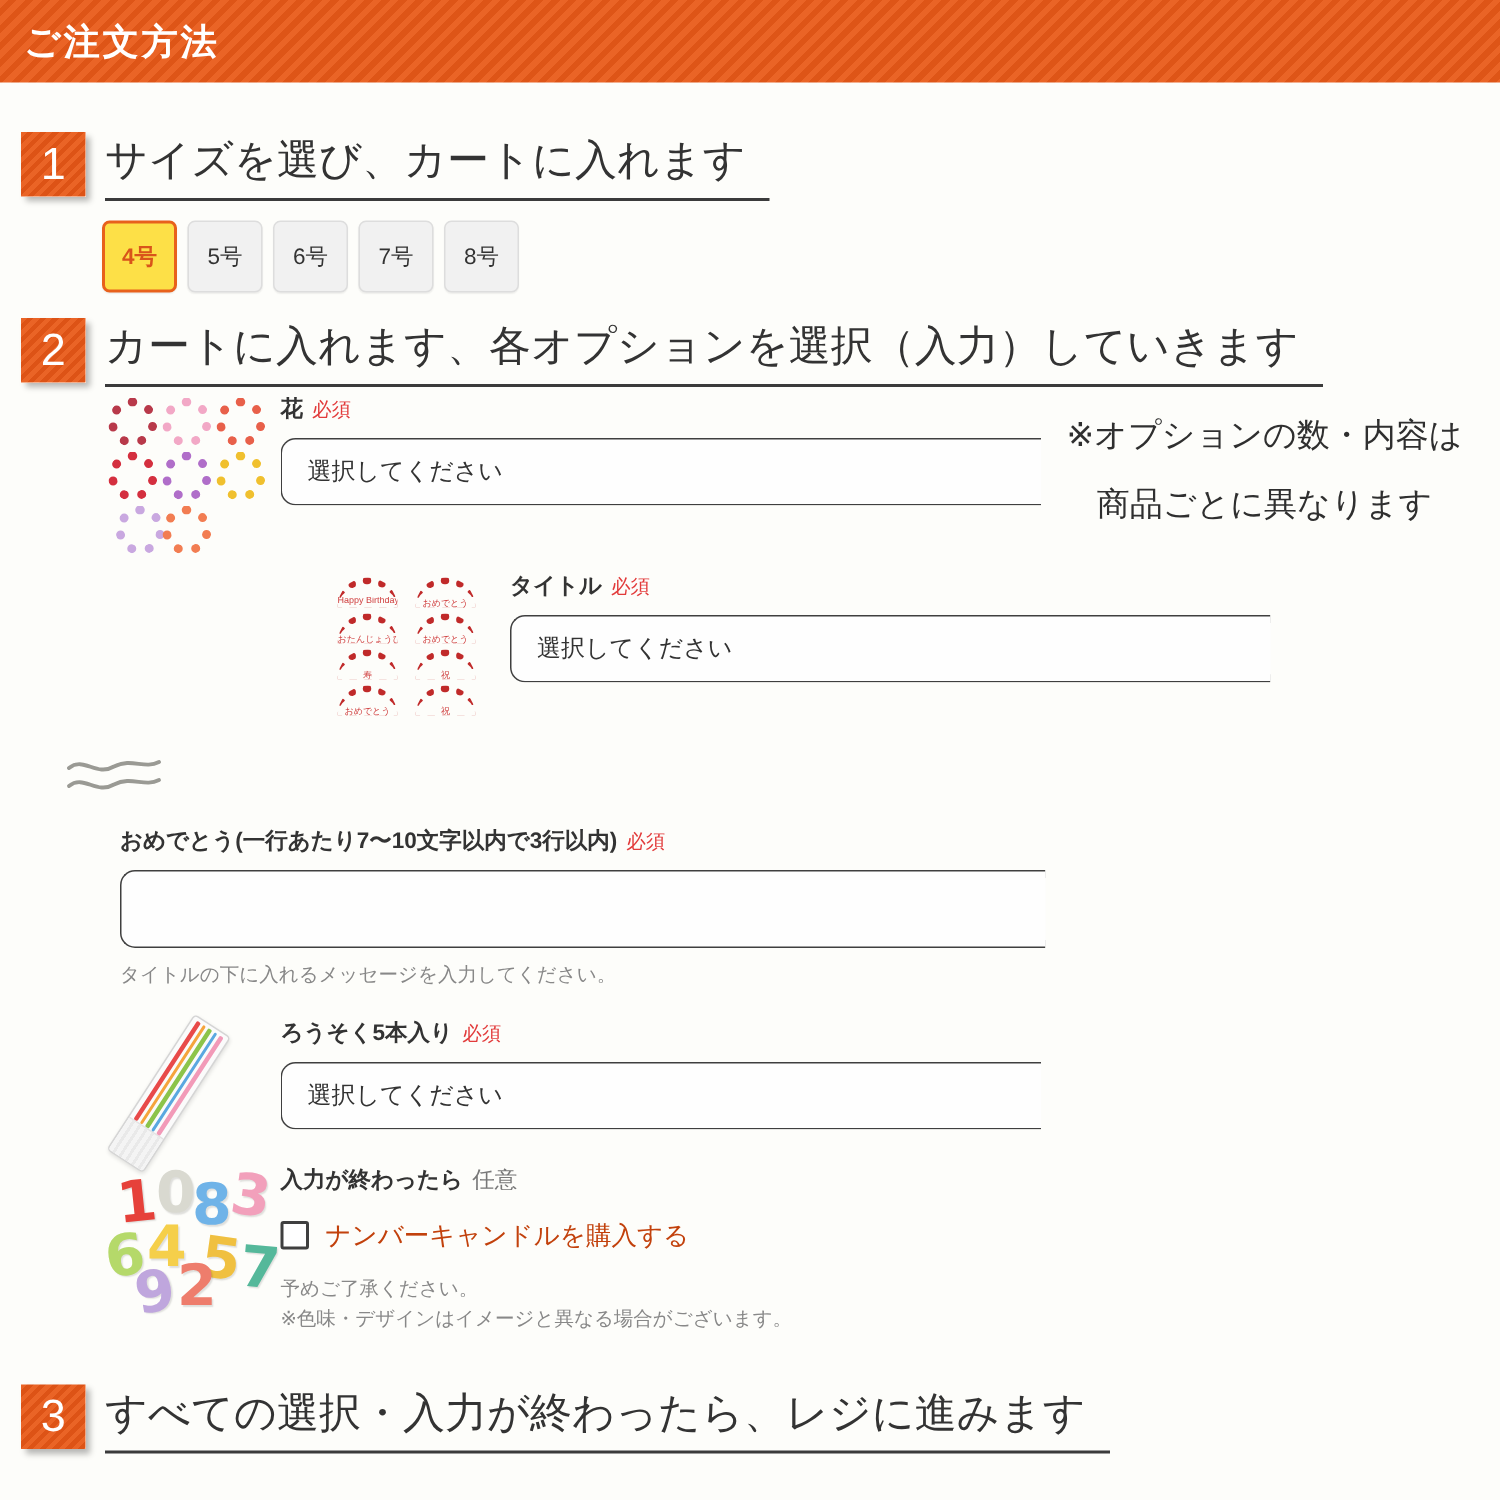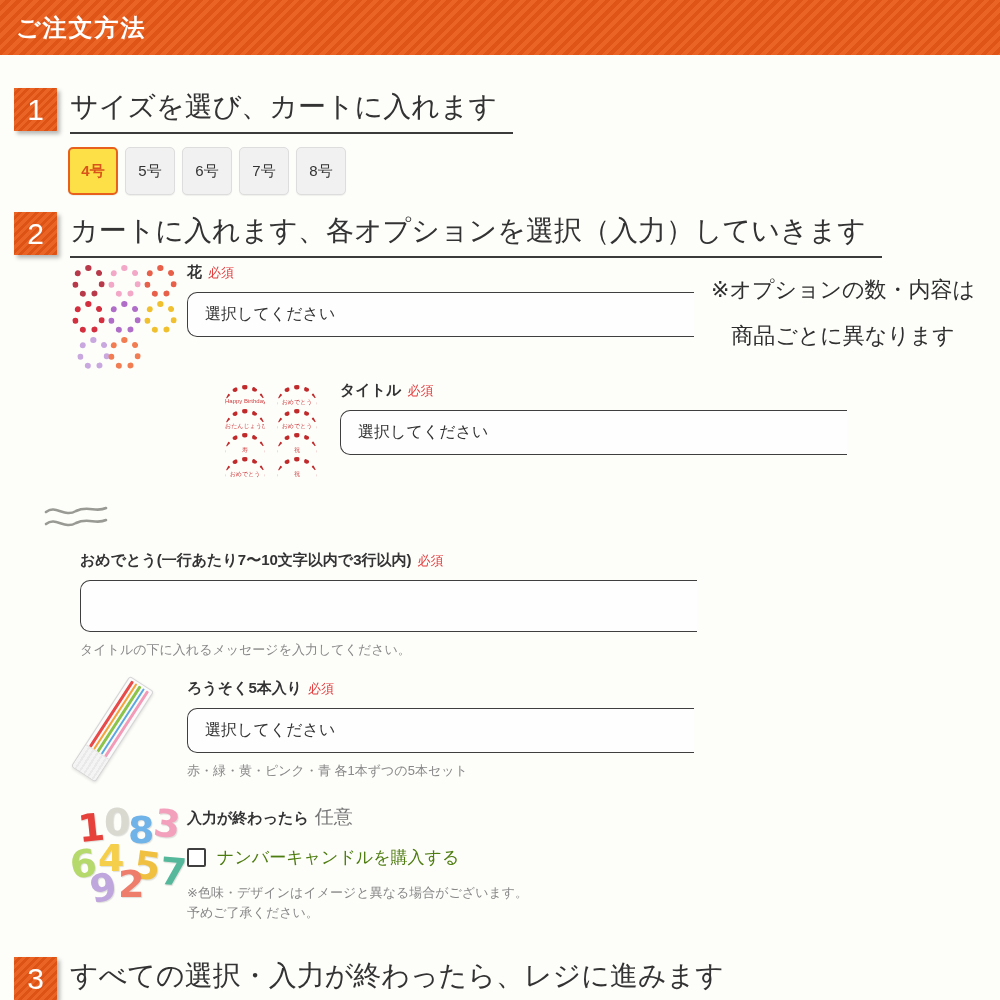--- a/index.html
+++ b/index.html
@@ -38,21 +38,21 @@
   .size-btn.selected{
     background:#fde047;border:2px solid #e8611c;color:#d9541a;font-weight:bold;
   }
   
   .options{position:relative;margin-top:5px;}
   .opt-row{display:flex;padding-left:72px;align-items:flex-start;}
   .opt-img{width:110px;flex:0 0 110px;position:relative;}
   .opt-body{margin-left:5px;}
   .opt-label{font-size:15px;font-weight:bold;color:#333;}
   .req{color:#e23b3b;font-size:13px;font-weight:normal;margin-left:6px;}
-  .opt2{color:#777;font-size:19px;font-weight:normal;margin-left:6px;}
+  .opt2{color:#777;font-size:15px;font-weight:normal;margin-left:6px;}
   .fake-select{
     width:507px;height:45px;box-sizing:border-box;margin-top:10px;
     border:1.5px solid #3f3f3f;border-right:none;border-radius:10px 0 0 10px;
     background:#fefefe;display:flex;align-items:center;padding-left:17px;
     font-size:16px;color:#333;cursor:pointer;
   }
   .helper{font-size:13px;color:#888;margin-top:9px;}
   
   .opt-note{
     position:absolute;left:693px;top:4px;width:300px;text-align:center;
@@ -100,21 +100,21 @@
   .digits span:nth-child(4){left:92px;top:-2px;transform:rotate(8deg);}
   .digits span:nth-child(5){left:8px;top:38px;transform:rotate(-8deg);}
   .digits span:nth-child(6){left:36px;top:32px;}
   .digits span:nth-child(7){left:72px;top:40px;transform:rotate(8deg);}
   .digits span:nth-child(8){left:98px;top:46px;transform:rotate(5deg);}
   .digits span:nth-child(9){left:28px;top:62px;transform:rotate(-10deg);}
   .digits span:nth-child(10){left:56px;top:58px;}
   
   .check-row{display:flex;align-items:center;margin-top:16px;cursor:pointer;}
   .checkbox{width:15px;height:15px;border:2px solid #3f3f3f;border-radius:2px;background:#fff;margin-right:11px;flex:0 0 auto;}
-  .check-label{font-size:17px;color:#4d7c0f;}
+  .check-label{font-size:17px;color:#c2410c;}
   .note-small{font-size:13px;color:#888;margin-top:14px;line-height:1.55;}
   
   .sec-step1{margin-top:33px;}
   .sec-step2 .step-head{margin-top:17px;}
   .sec-step3{margin-top:34px;}
   .row-flower{margin-top:5px;}
   .row-title{margin-top:8px;justify-content:center;}
   .row-candles{margin-top:20px;}
   .row-number{margin-top:24px;}
 </style>
@@ -250,21 +250,20 @@
           <div class="candle-foot"></div>
         </div>
       </div>
       <div class="opt-body">
         <div class="opt-label">
           <span>ろうそく5本入り</span><span class="req">必須</span>
         </div>
         <div class="fake-select">
           <span>選択してください</span>
         </div>
-        <div class="helper">赤・緑・黄・ピンク・青 各1本ずつの5本セット</div>
       </div>
     </div>
 
     <div class="opt-row row-number">
       <div class="opt-img">
         <div class="digits">
           <span style="color: rgb(230, 65, 58);">1</span>
             <span style="color: rgb(217, 217, 208);">0</span>
             <span style="color: rgb(111, 179, 232);">8</span>
             <span style="color: rgb(242, 160, 187);">3</span>
@@ -278,22 +277,22 @@
       </div>
       <div class="opt-body">
         <div class="opt-label">
           <span>入力が終わったら</span><span class="opt2">任意</span>
         </div>
         <div class="check-row">
           <span class="checkbox"></span>
           <span class="check-label">ナンバーキャンドルを購入する</span>
         </div>
         <div class="note-small">
+          <div>予めご了承ください。</div>
           <div>※色味・デザインはイメージと異なる場合がございます。</div>
-          <div>予めご了承ください。</div>
         </div>
       </div>
     </div>
 
   </div>
 </div>
 
 <div class="sec-step3">
   <div class="step-head">
     <div class="step-num">3</div>

